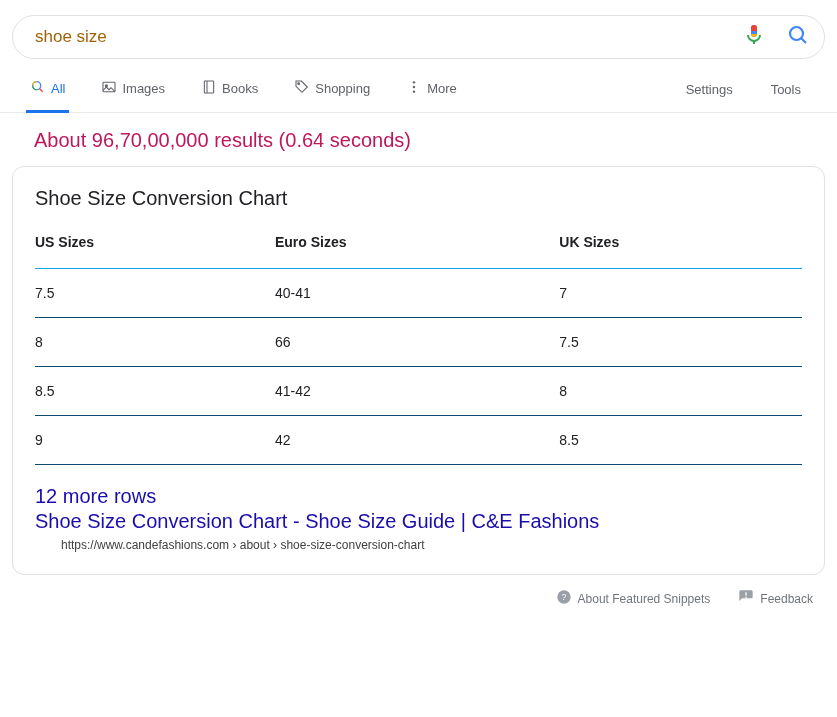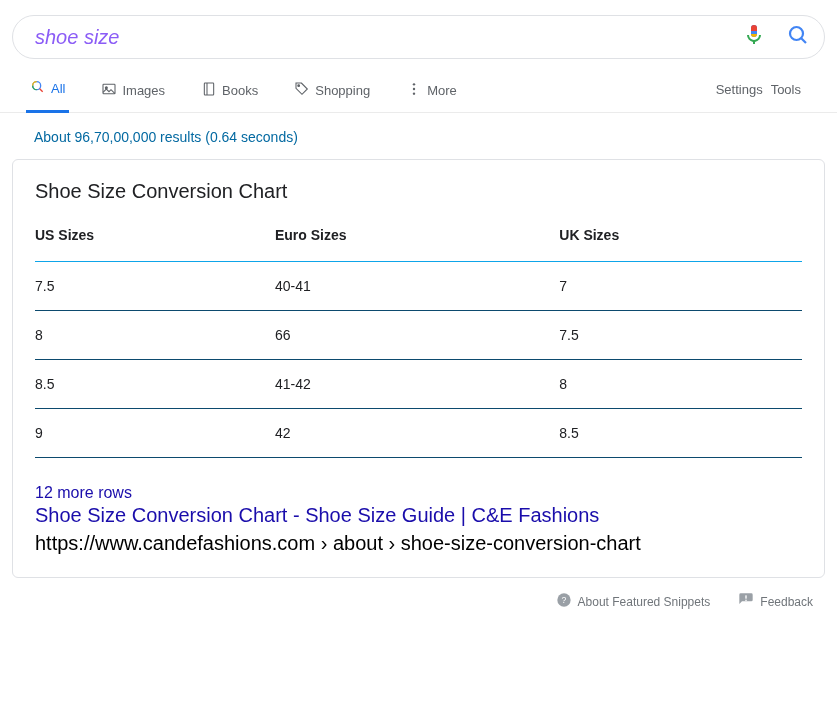--- a/index.html
+++ b/index.html
@@ -1,34 +1,34 @@
 <!DOCTYPE html>
 <html><head>
   <meta charset="utf-8">
   <style>
     * { box-sizing: border-box; margin: 0; padding: 0; }
     body { font-family: arial, sans-serif; background: #fff; color: #202124; width: 837px; }
     .search-wrap { padding: 15px 12px 0 12px; }
     .search-box { display: flex; align-items: center; border: 1px solid #dfe1e5; border-radius: 24px; height: 44px; padding: 0 14px; box-shadow: none; }
-    .search-input { flex: 1; border: none; outline: none; font-size: 20px; color: #8b5cf6; background: transparent; padding: 0 8px; font-style: italic; }
+    .search-input { flex: 1; border: none; outline: none; font-size: 17px; color: #a16207; background: transparent; padding: 0 8px; }
     .search-icons { display: flex; align-items: center; gap: 20px; }
     .tabs-row { display: flex; align-items: center; padding: 10px 12px 0 26px; border-bottom: 1px solid #ebebeb; font-size: 13px; color: #5f6368; }
-    .tabs-left { display: flex; align-items: flex-end; gap: 28px; }
+    .tabs-left { display: flex; align-items: flex-start; gap: 28px; }
     .tab { display: flex; align-items: center; gap: 5px; padding: 10px 4px 12px 4px; cursor: pointer; }
     .tab.active { color: #1a73e8; border-bottom: 3px solid #1a73e8; margin-bottom: -1px; }
-    .tabs-right { margin-left: auto; display: flex; padding-right: 20px; }
-    .result-stats { padding: 16px 0 14px 34px; color: #0369a1; font-size: 14px; }
-    .featured-card { margin: 0 12px 6px 12px; border: 1px solid #dfe1e5; border-radius: 6px; padding: 20px 22px 22px 22px; }
+    .tabs-right { margin-left: auto; display: flex; gap: 30px; padding-right: 20px; }
+    .result-stats { padding: 16px 0 14px 34px; color: #be185d; font-size: 20px; }
+    .featured-card { margin: 0 12px 6px 12px; border: 1px solid #dfe1e5; border-radius: 12px; padding: 20px 22px 22px 22px; }
     .fs-title { font-size: 20px; font-weight: 400; color: #202124; margin-bottom: 24px; }
     .fs-table { width: 100%; border-collapse: collapse; font-size: 14px; }
     .fs-table th { text-align: left; font-weight: 700; padding: 0 8px 18px 0; border-bottom: 1px solid #0ea5e9; font-size: 14px; }
     .fs-table td { padding: 16px 8px 16px 0; border-bottom: 1px solid #0c4a6e; }
-    .more-rows { display: block; margin-top: 26px; color: #1a0dab; font-size: 16px; cursor: pointer; }
+    .more-rows { display: block; margin-top: 20px; color: #1a0dab; font-size: 20px; cursor: pointer; }
     .result-link-title { display: block; color: #1a0dab; font-size: 20px; line-height: 1.3; cursor: pointer; }
-    .result-link-url { margin-top: 4px; color: #000000; font-size: 20px; }
+    .result-link-url { margin-top: 4px; color: #404040; font-size: 12px; margin-left: 26px; }
     .snippet-footer { display: flex; justify-content: flex-end; align-items: center; gap: 28px; padding: 8px 24px 0 0; font-size: 12px; color: #70757a; }
     .footer-item { display: flex; align-items: center; gap: 6px; cursor: pointer; }
     .icon-sm { flex-shrink: 0; }
   </style>
 </head>
 <body>
 
 <div class="search-wrap">
   <div class="search-box">
     <input class="search-input" value="shoe size" style="">

